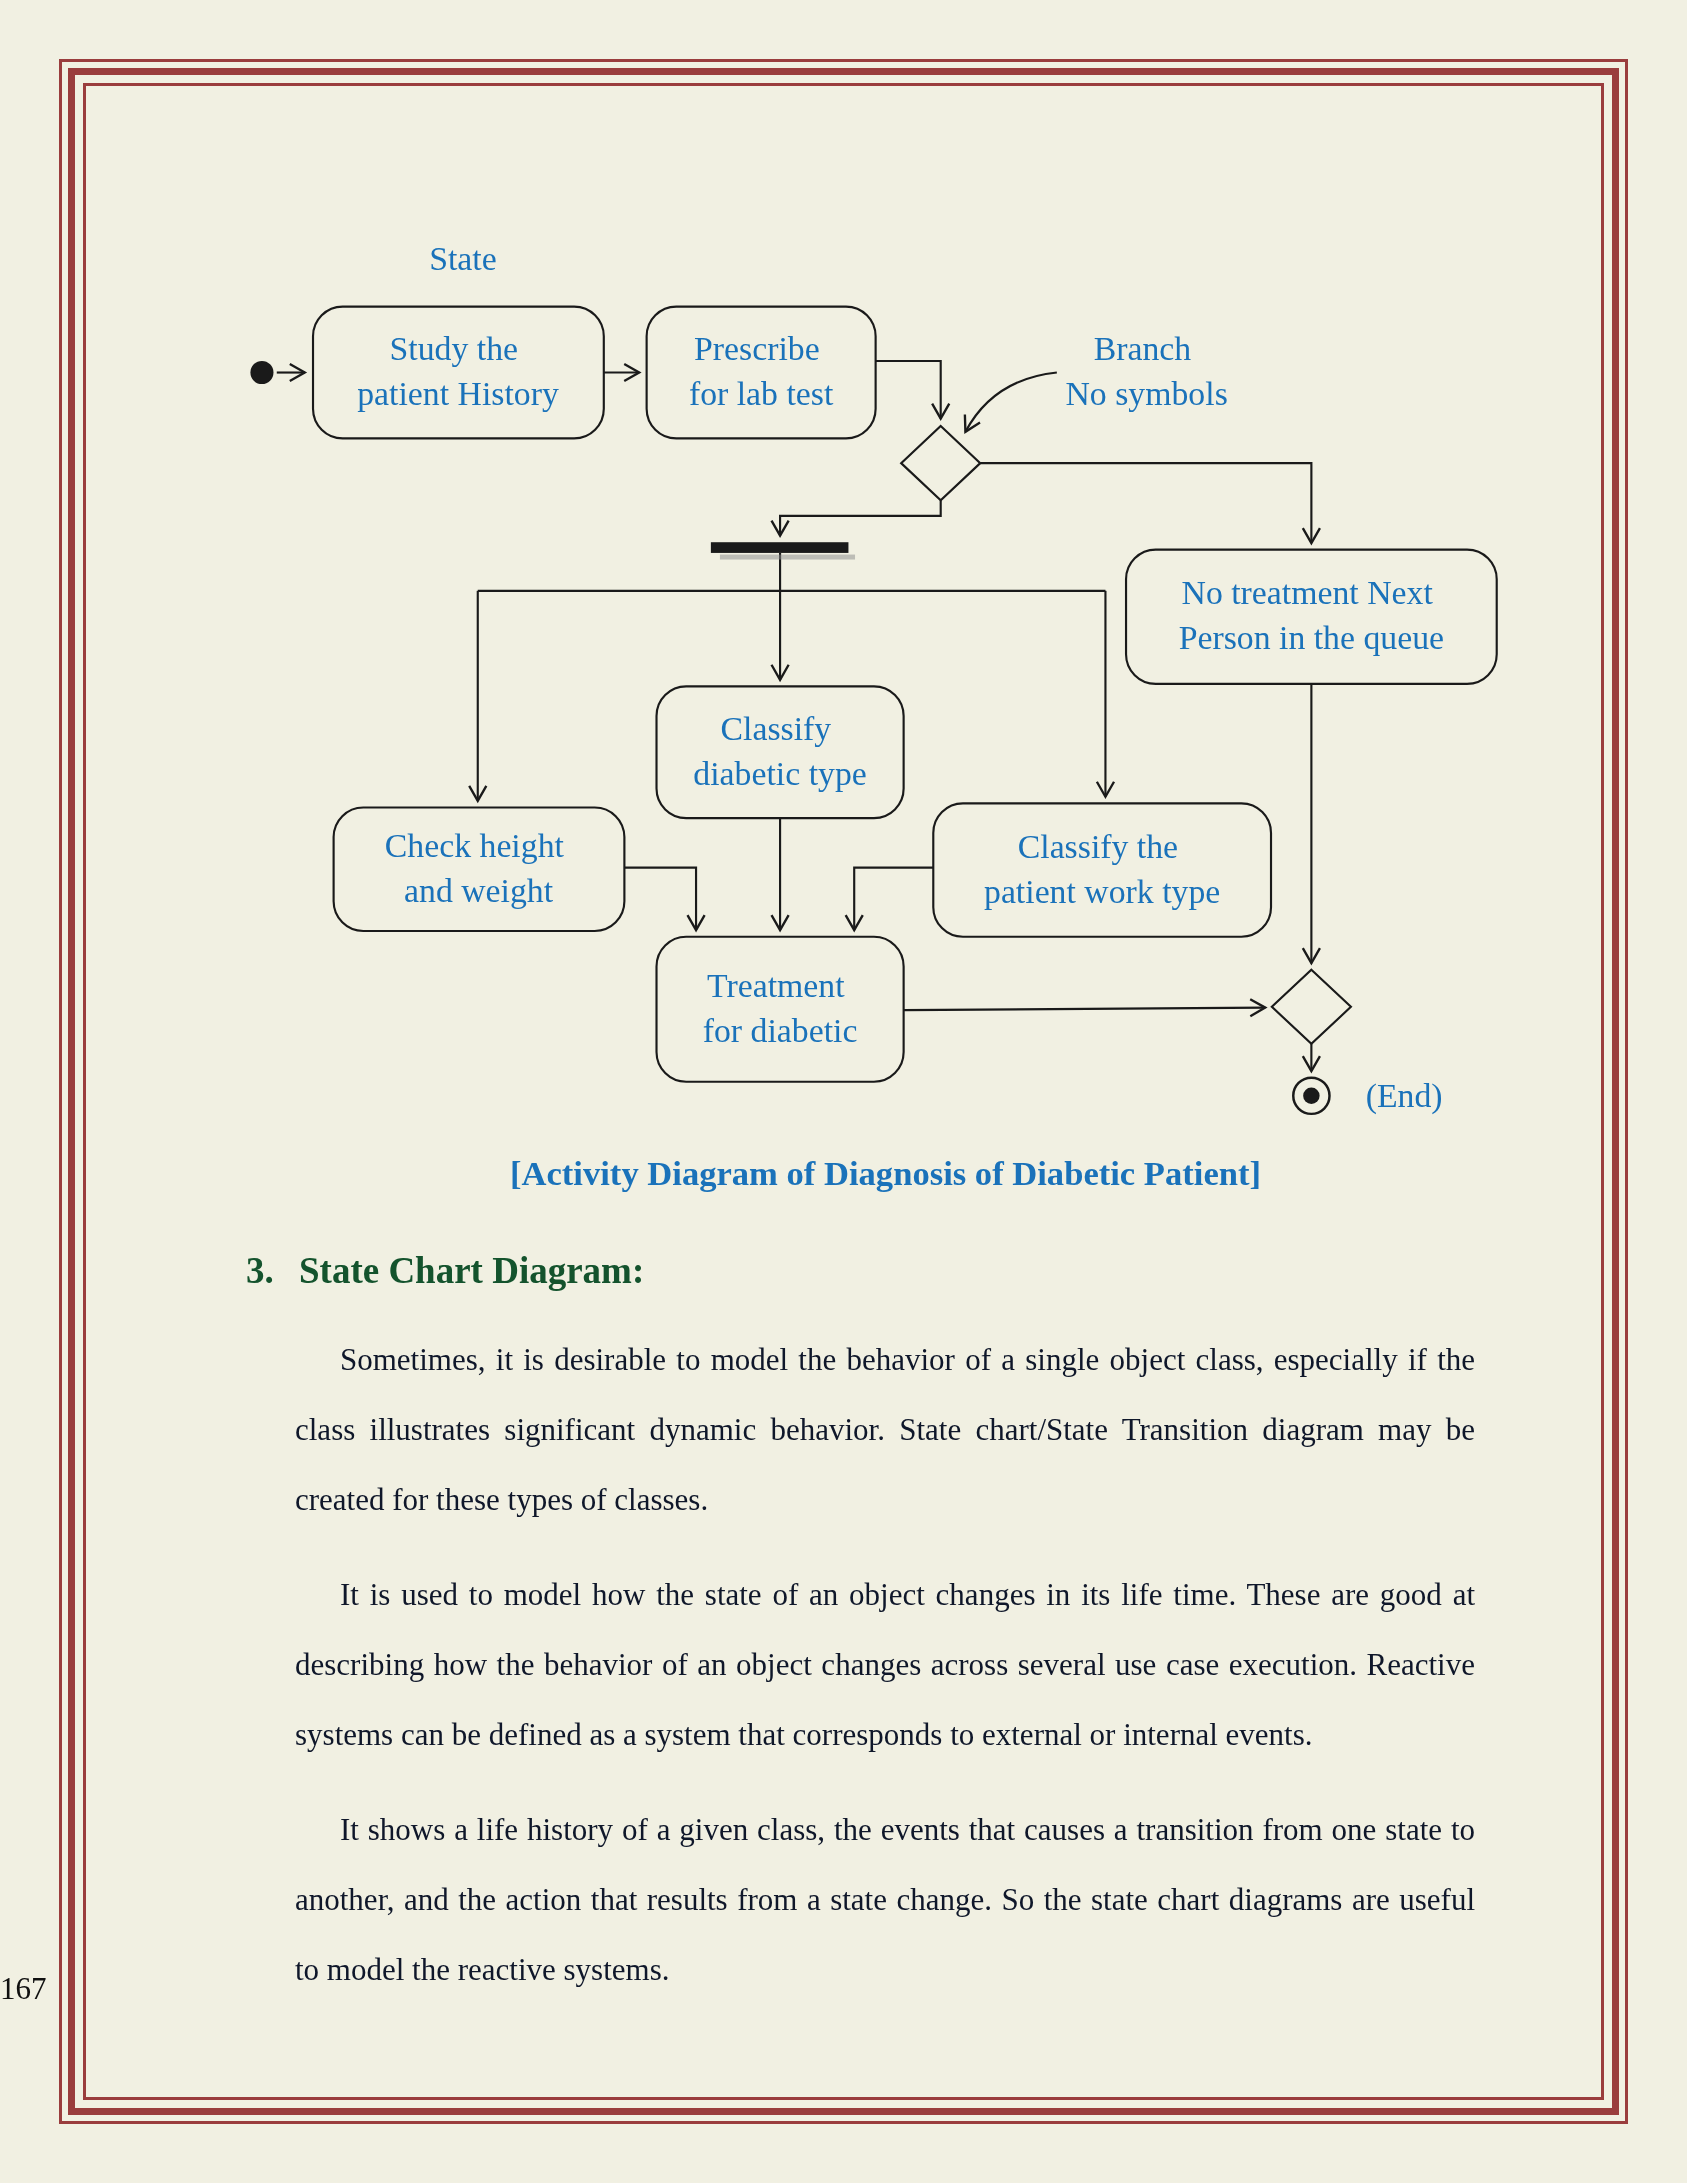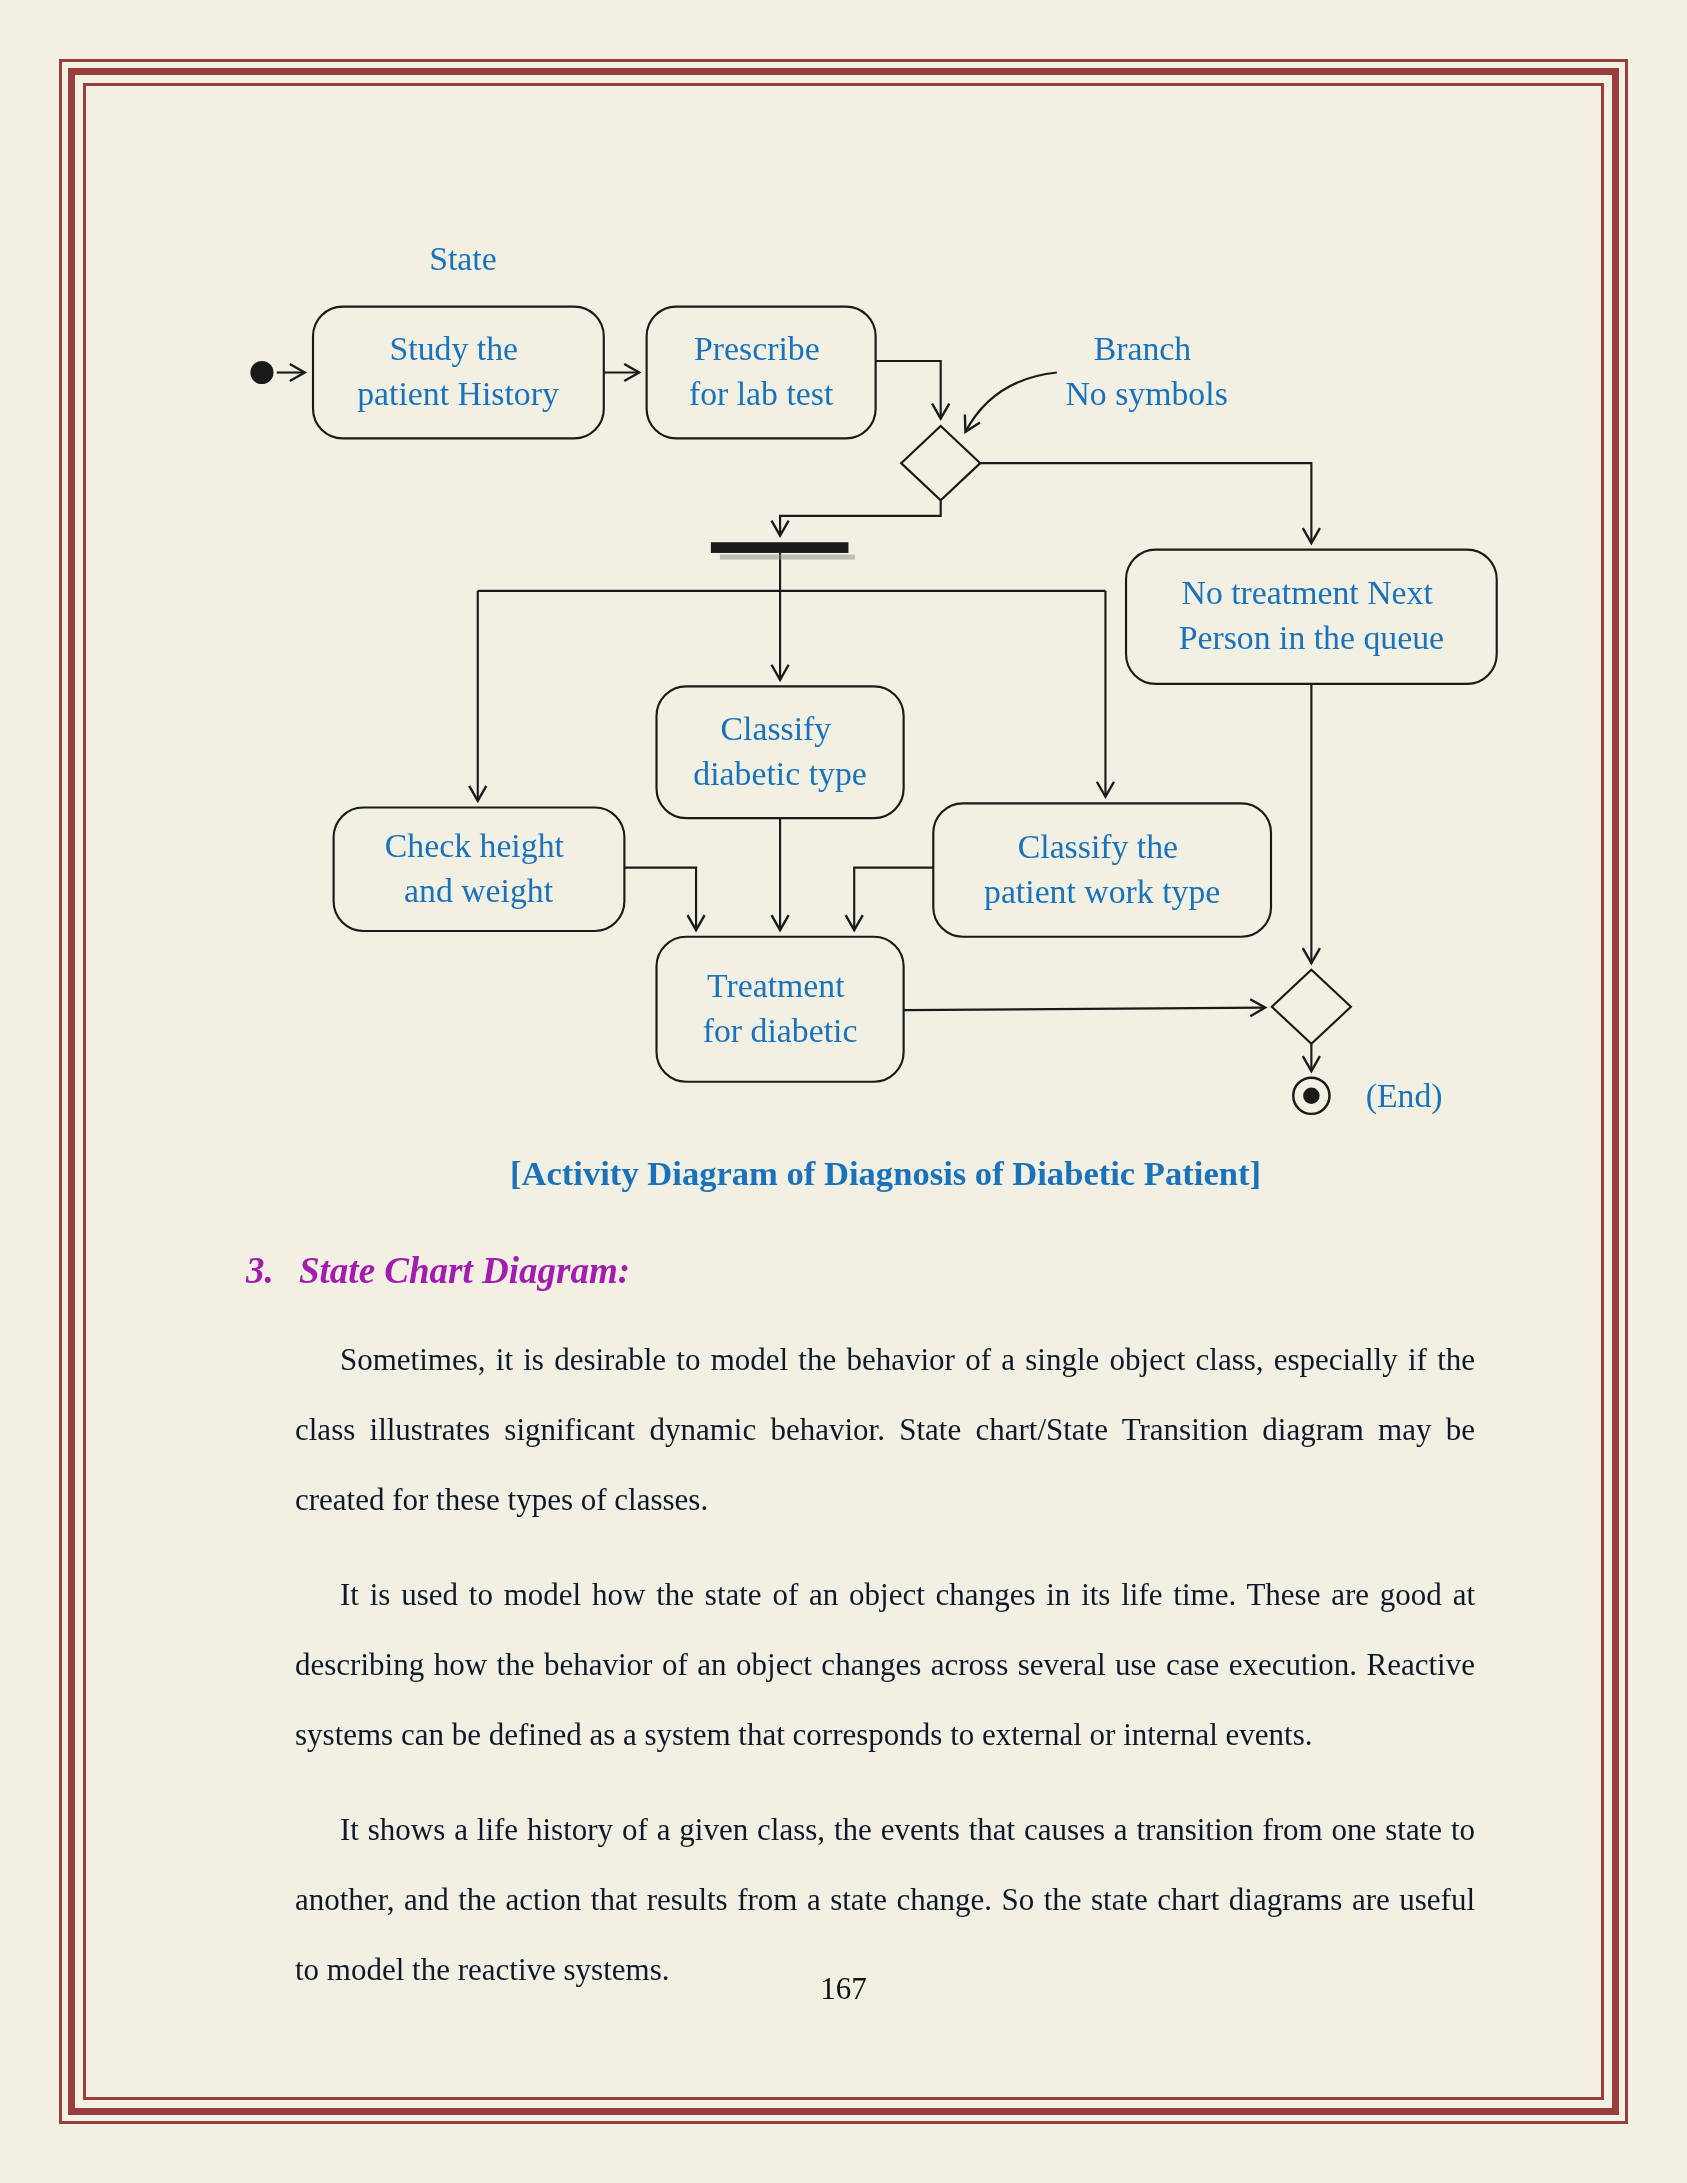--- a/index.html
+++ b/index.html
@@ -27,30 +27,30 @@
   .diamond{fill:var(--page-bg);stroke:var(--ink-black);stroke-width:2.6;}
   .solid-node{fill:var(--ink-black);stroke:none;}
   .ring{fill:none;stroke:var(--ink-black);stroke-width:3;}
   .node-label{fill:var(--text-blue);font-size:41px;text-anchor:middle;font-family:"Liberation Serif", serif;}
   .side-label{fill:var(--text-blue);font-size:41px;text-anchor:middle;font-family:"Liberation Serif", serif;}
   .end-label{fill:var(--text-blue);font-size:41px;text-anchor:start;font-family:"Liberation Serif", serif;}
   .caption-text{fill:var(--text-blue);font-size:42px;font-weight:bold;text-anchor:middle;font-family:"Liberation Serif", serif;}
 
   
   .text-section{position:absolute;left:246px;top:1249px;width:1236px;}
-  .heading{margin:0 0 33px 0;font-size:37px;font-weight:bold;color:#a21caf;font-style:italic;}
+  .heading{margin:0 0 33px 0;font-size:37px;font-weight:bold;color:#14532d;}
   .heading .num{display:inline-block;width:53px;}
   .para{
     width:1180px;margin:0 0 25px 49px;
     font-size:31px;line-height:70px;
     text-align:justify;text-indent:45px;color:#0f172a;
   }
   .page-number{
     position:absolute;left:0;top:1971px;width:1687px;
-    text-align:center;font-size:31px;color:#101010;
+    font-size:31px;color:#101010;
   }
 </style>
 </head>
 <body>
 
 <div class="frame-a">
   <div class="frame-b">
     <div class="frame-c"></div>
   </div>
 </div>

